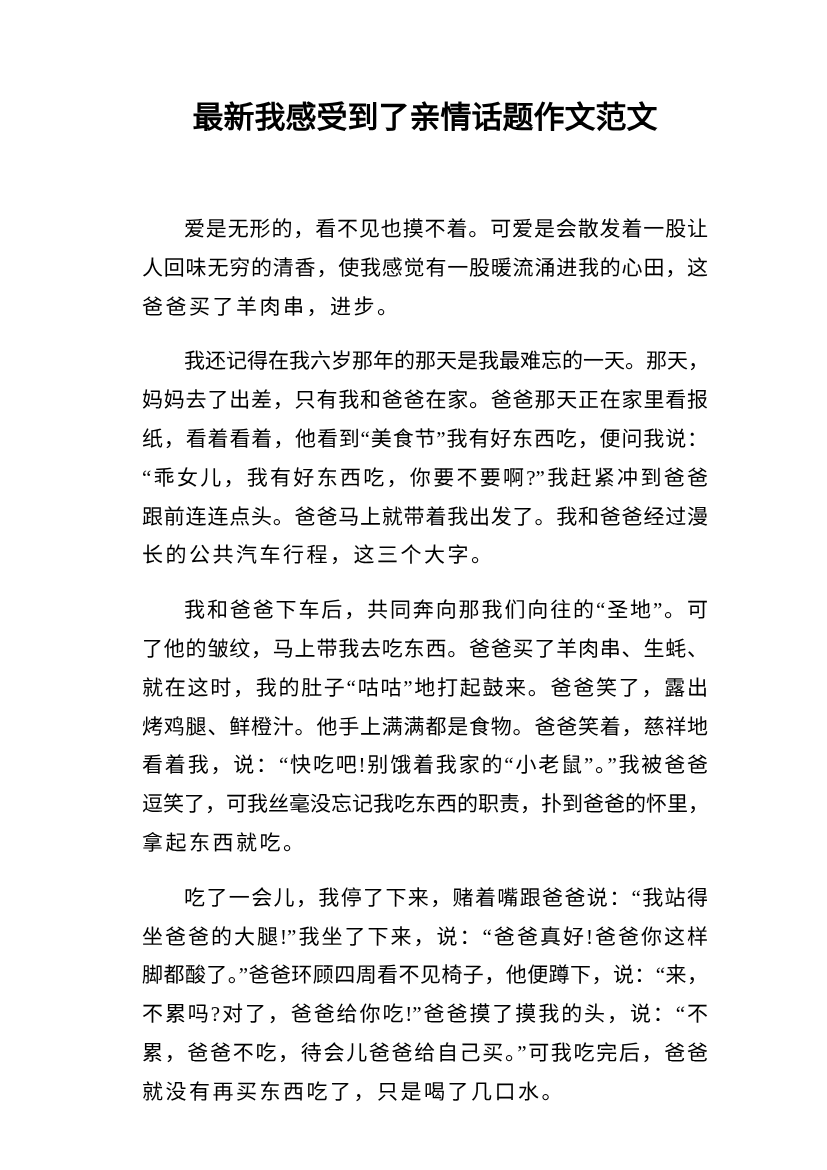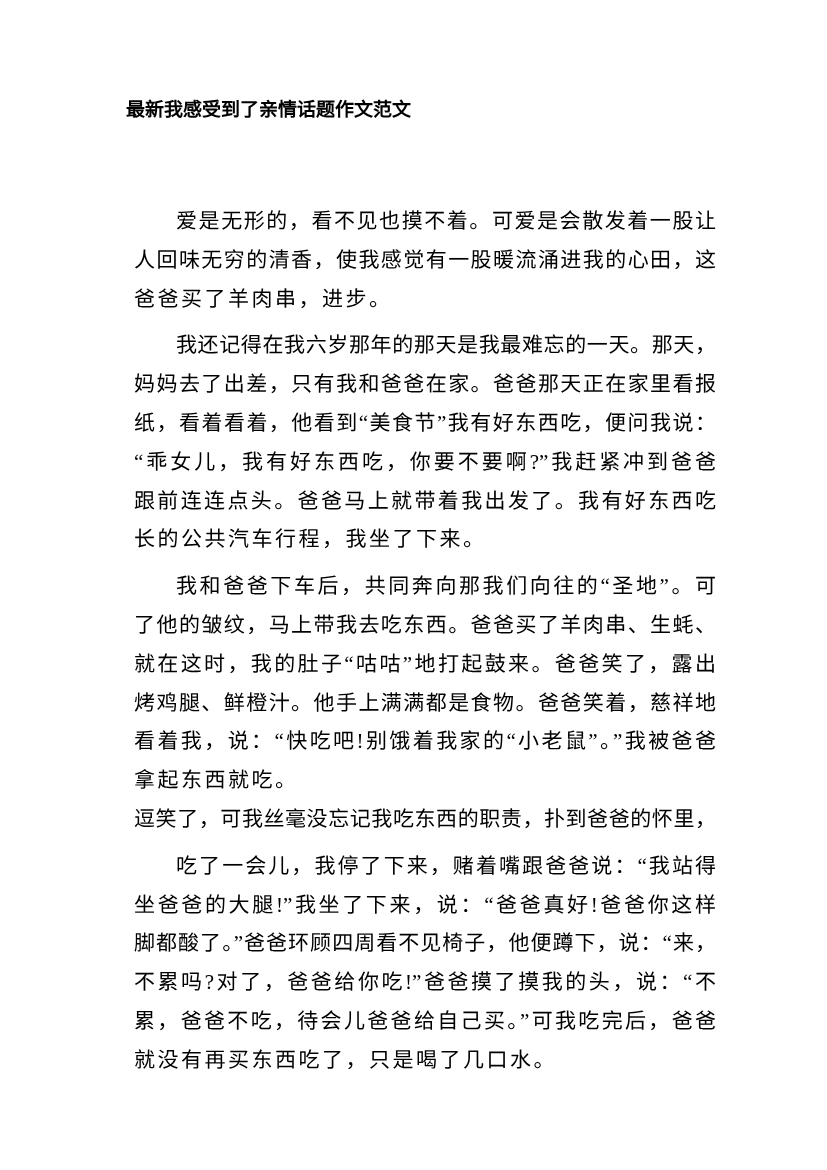--- a/index.html
+++ b/index.html
@@ -12,38 +12,38 @@
     width: 827px;
     height: 1170px;
     background: #ffffff;
     color: #000000;
     font-family: "Liberation Serif", "DejaVu Serif", serif;
     overflow: hidden;
   }
   .doc-title {
     position: absolute;
     left: 126px;
-    top: 90px;
+    top: 98px;
     width: 598px;
-    text-align: left;
-    font-size: 19px;
+    text-align: center;
+    font-size: 31px;
     font-weight: bold;
     line-height: 40px;
     white-space: nowrap;
   }
   .doc-body {
     position: absolute;
     left: 126px;
     top: 194px;
     width: 598px;
     font-size: 21px;
     line-height: 38.8px;
   }
   .para {
-    margin: 8px;
+    margin: 16px;
   }
   .line {
     text-align: justify;
     text-align-last: justify;
     text-justify: inter-character;
     white-space: nowrap;
   }
   .line.para-first {
     text-indent: 2em;
   }
@@ -61,31 +61,31 @@
       <div class="para">
         <div class="line para-first">爱是无形的，看不见也摸不着。可爱是会散发着一股让</div>
         <div class="line">人回味无穷的清香，使我感觉有一股暖流涌进我的心田，这</div>
         <div class="line para-last">爸爸买了羊肉串，进步。</div>
       </div>
       <div class="para">
         <div class="line para-first">我还记得在我六岁那年的那天是我最难忘的一天。那天，</div>
         <div class="line">妈妈去了出差，只有我和爸爸在家。爸爸那天正在家里看报</div>
         <div class="line">纸，看着看着，他看到“美食节”我有好东西吃，便问我说：</div>
         <div class="line">“乖女儿，我有好东西吃，你要不要啊?”我赶紧冲到爸爸</div>
-        <div class="line">跟前连连点头。爸爸马上就带着我出发了。我有好东西吃</div>
-        <div class="line para-last">长的公共汽车行程，我坐了下来。</div>
+        <div class="line">跟前连连点头。爸爸马上就带着我出发了。我和爸爸经过漫</div>
+        <div class="line para-last">长的公共汽车行程，这三个大字。</div>
       </div>
       <div class="para">
         <div class="line para-first">我和爸爸下车后，共同奔向那我们向往的“圣地”。可</div>
         <div class="line">了他的皱纹，马上带我去吃东西。爸爸买了羊肉串、生蚝、</div>
         <div class="line">就在这时，我的肚子“咕咕”地打起鼓来。爸爸笑了，露出</div>
         <div class="line">烤鸡腿、鲜橙汁。他手上满满都是食物。爸爸笑着，慈祥地</div>
         <div class="line">看着我，说：“快吃吧!别饿着我家的“小老鼠”。”我被爸爸</div>
+        <div class="line">逗笑了，可我丝毫没忘记我吃东西的职责，扑到爸爸的怀里，</div>
         <div class="line para-last">拿起东西就吃。</div>
-        <div class="line">逗笑了，可我丝毫没忘记我吃东西的职责，扑到爸爸的怀里，</div>
       </div>
       <div class="para">
         <div class="line para-first">吃了一会儿，我停了下来，赌着嘴跟爸爸说：“我站得</div>
         <div class="line">坐爸爸的大腿!”我坐了下来，说：“爸爸真好!爸爸你这样</div>
         <div class="line">脚都酸了。”爸爸环顾四周看不见椅子，他便蹲下，说：“来，</div>
         <div class="line">不累吗?对了，爸爸给你吃!”爸爸摸了摸我的头，说：“不</div>
         <div class="line">累，爸爸不吃，待会儿爸爸给自己买。”可我吃完后，爸爸</div>
         <div class="line para-last">就没有再买东西吃了，只是喝了几口水。</div>
       </div>
     </div>

